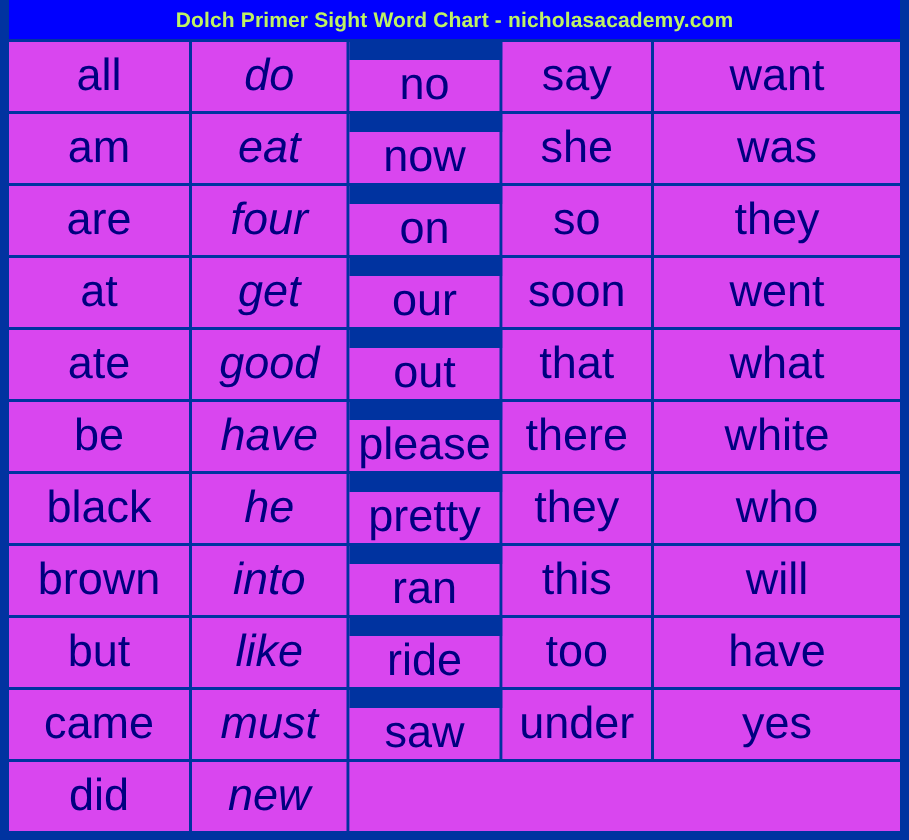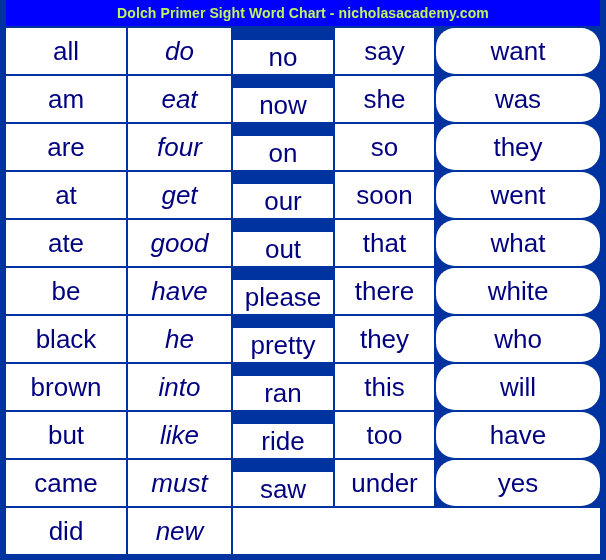--- a/index.html
+++ b/index.html
@@ -58,41 +58,41 @@
     display: flex;
     border-bottom: 2px solid #0033a0;
     min-height: 0;
   }
   .word-row:last-child {
     border-bottom: none;
   }
 
   .word-cell {
     box-sizing: border-box;
-    background: #ffffff;
+    background: #d946ef;
     color: #000080;
     display: flex;
     align-items: center;
     justify-content: center;
-    font-size: 26px;
+    font-size: 30px;
     line-height: 1;
     border-right: 2px solid #0033a0;
     overflow: hidden;
     white-space: nowrap;
   }
   .word-cell:last-child {
     border-right: none;
   }
 
   
   .col-1 { flex: 0 0 122px; }
   .col-2 { flex: 0 0 105px; font-style: italic; }
   .col-3 { flex: 0 0 102px; margin-top: 12px; }
   .col-4 { flex: 0 0 101px; }
-  .col-5 { flex: 1 1 auto; border-radius: 19px; }
+  .col-5 { flex: 1 1 auto; }
 
   
   .cell-empty {
     flex: 1 1 auto;
     border-right: none;
   }
 </style>
 </head>
 <body>
 

